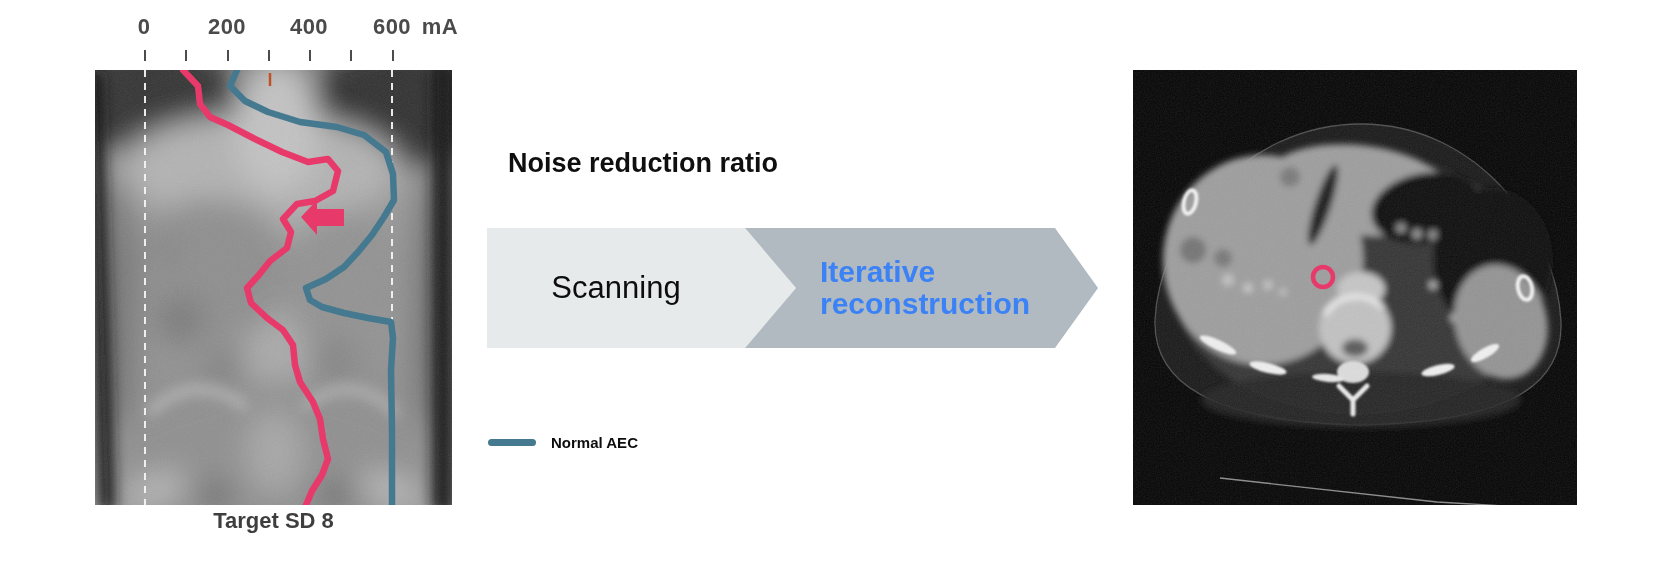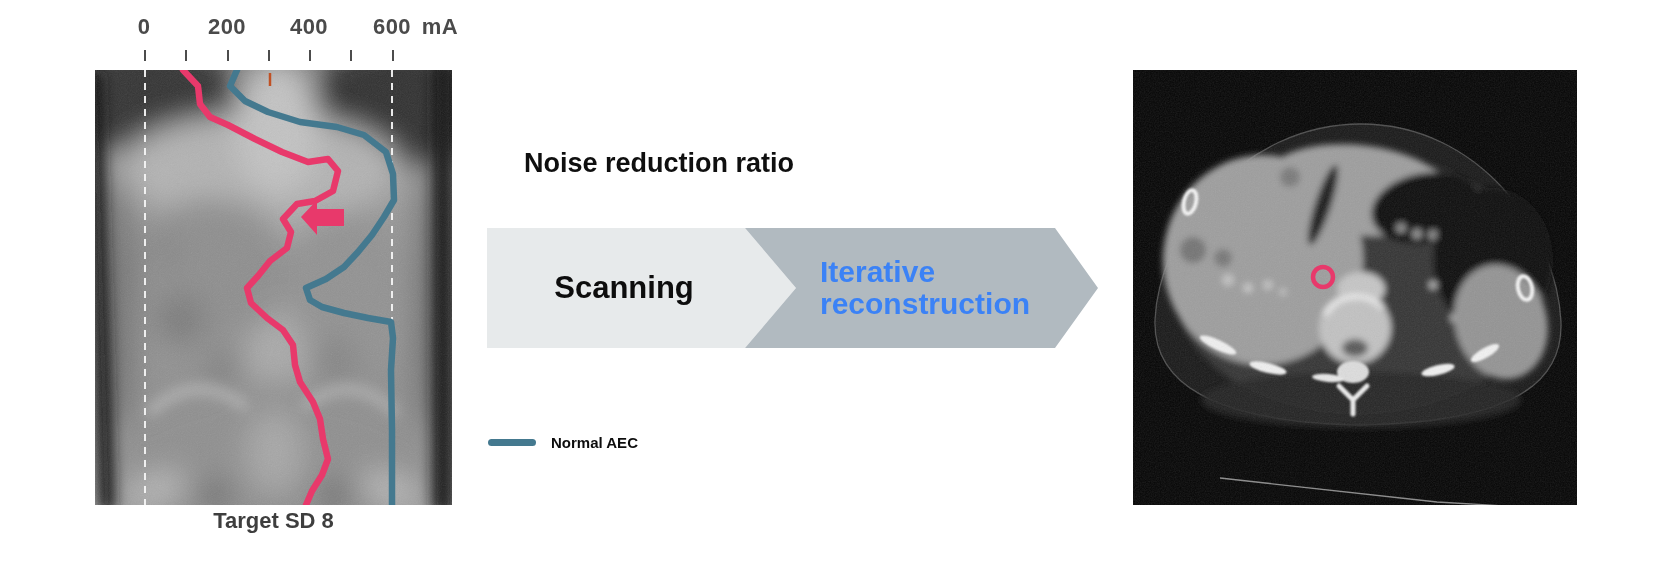--- a/index.html
+++ b/index.html
@@ -8,25 +8,25 @@
   
   .axis-lab{position:absolute;top:14px;width:60px;text-align:center;font-size:22px;
             font-weight:bold;color:#4a4a4a;letter-spacing:.5px;}
   .tick{position:absolute;top:50px;width:2px;height:11px;background:#4c4c4c;}
   
   .scout{position:absolute;left:95px;top:70px;width:357px;height:435px;}
   .scout svg{display:block;}
   .caption{position:absolute;left:95px;top:508px;width:357px;text-align:center;
            font-size:22px;font-weight:bold;color:#3e3e3e;}
   
-  .mid-title{position:absolute;left:524px;top:149px;font-size:27px;line-height:29px;
+  .mid-title{position:absolute;left:508px;top:149px;font-size:27px;line-height:29px;
              font-weight:bold;color:#0f0f0f;}
   .flow{position:absolute;left:487px;top:228px;}
   .step1{position:absolute;left:487px;top:228px;width:258px;height:120px;display:flex;
-         align-items:center;justify-content:center;font-size:31px;font-weight:bold;color:#0d0d0d;padding-left:8px;}
+         align-items:center;justify-content:center;font-size:31px;font-weight:normal;color:#0d0d0d;}
   .step2{position:absolute;left:820px;top:256px;font-size:30px;line-height:32px;
          font-weight:bold;color:#3b82f6;}
   .legend-row{position:absolute;left:488px;height:24px;display:flex;align-items:center;}
   .legend-row .swatch{margin-right:15px;}
   .legend-row .lab{font-size:15px;font-weight:bold;color:#0d0d0d;}
   
   .ct{position:absolute;left:1133px;top:70px;width:444px;height:435px;}
   .ct svg{display:block;}
 </style>
 </head>

